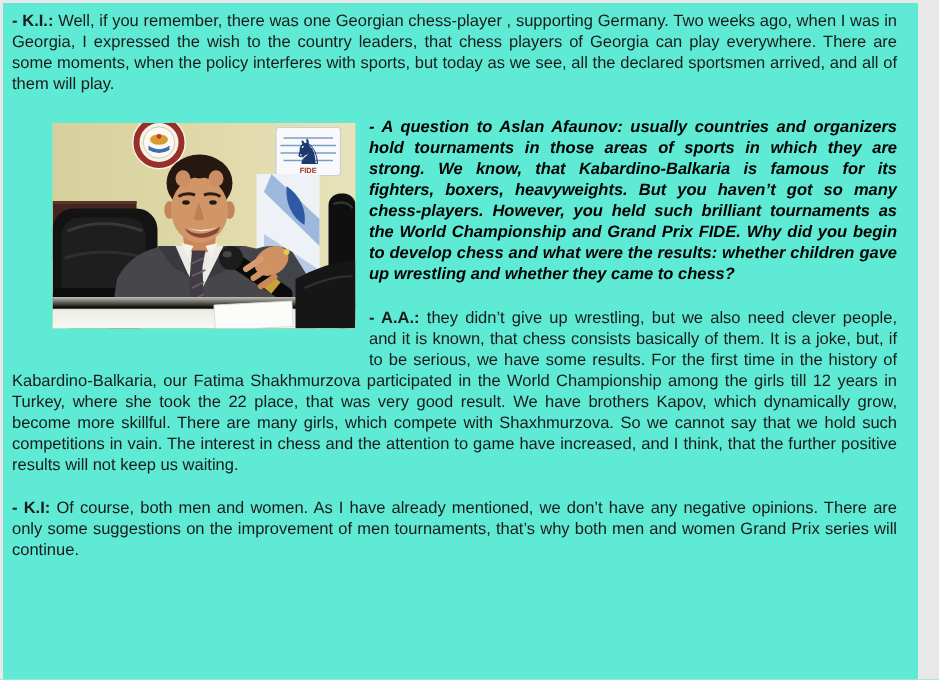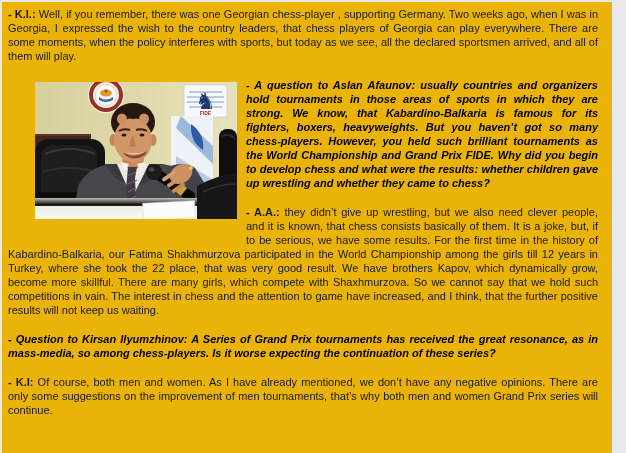--- a/index.html
+++ b/index.html
@@ -7,21 +7,21 @@
     width: 626px; height: 453px;
     background: #e8e8e8;
     font-family: "Liberation Sans", sans-serif;
     overflow: hidden;
     position: relative;
   }
   .page {
     position: absolute;
     left: 2px; top: 2px;
     width: 610px; height: 451px;
-    background: #eab308;
+    background: #5eead4;
     box-sizing: border-box;
     padding: 5px 14px 8px 6px;
   }
   .para {
     font-size: 11px;
     line-height: 14px;
     color: #1a1a1a;
     text-align: justify;
     margin: 0 0 15px 0;
   }
@@ -165,17 +165,16 @@
         <path d="M187,54 Q196,51 200,57" stroke="#343434" stroke-width="1.5" fill="none"></path>
         <path d="M168,110 Q185,102 200,102" stroke="#303030" stroke-width="1.5" fill="none"></path>
       </g>
     </svg>
   </div>
 
   <p class="para question"><span class="speaker">- A question to Aslan Afaunov:</span> <span>usually countries and organizers hold tournaments in those areas of sports in which they are strong. We know, that Kabardino-Balkaria is famous for its fighters, boxers, heavyweights. But you haven’t got so many chess-players. However, you held such brilliant tournaments as the World Championship and Grand Prix FIDE. Why did you begin to develop chess and what were the results: whether children gave up wrestling and whether they came to chess?</span></p>
 
   <p class="para"><span class="speaker">- A.A.:</span> <span>they didn’t give up wrestling, but we also need clever people, and it is known, that chess consists basically of them. It is a joke, but, if to be  serious, we have some results. For the first time in the history of Kabardino-Balkaria, our Fatima Shakhmurzova participated in  the World Championship among the  girls till 12 years in Turkey, where she took the 22 place, that was very good result. We have brothers Kapov, which dynamically grow, become more skillful. There are many girls, which compete with Shaxhmurzova. So we cannot say that we hold such competitions in vain. The interest in  chess and the attention to game have increased, and I think, that the further positive results will not keep us waiting.</span></p>
 
-  <p class="para question"><span class="speaker">- Question to Kirsan Ilyumzhinov:</span> <span>A  Series of Grand Prix tournaments has received the great resonance, as in mass-media, so among chess-players. Is it worse expecting the  continuation of these series?</span></p>
 
   <p class="para"><span class="speaker">- K.I:</span> <span>Of course, both men and women. As I have already mentioned, we don’t have any negative opinions. There are only some suggestions on the improvement of men tournaments, that’s why both men and women Grand Prix series will continue.</span></p>
 
 </div>
 
 </body></html>

